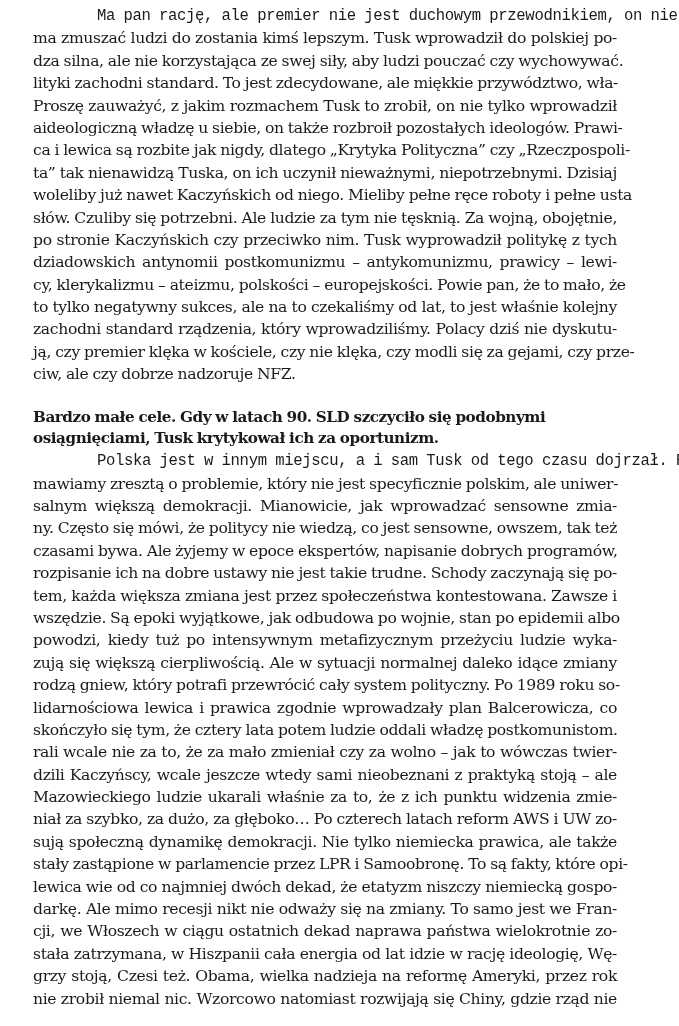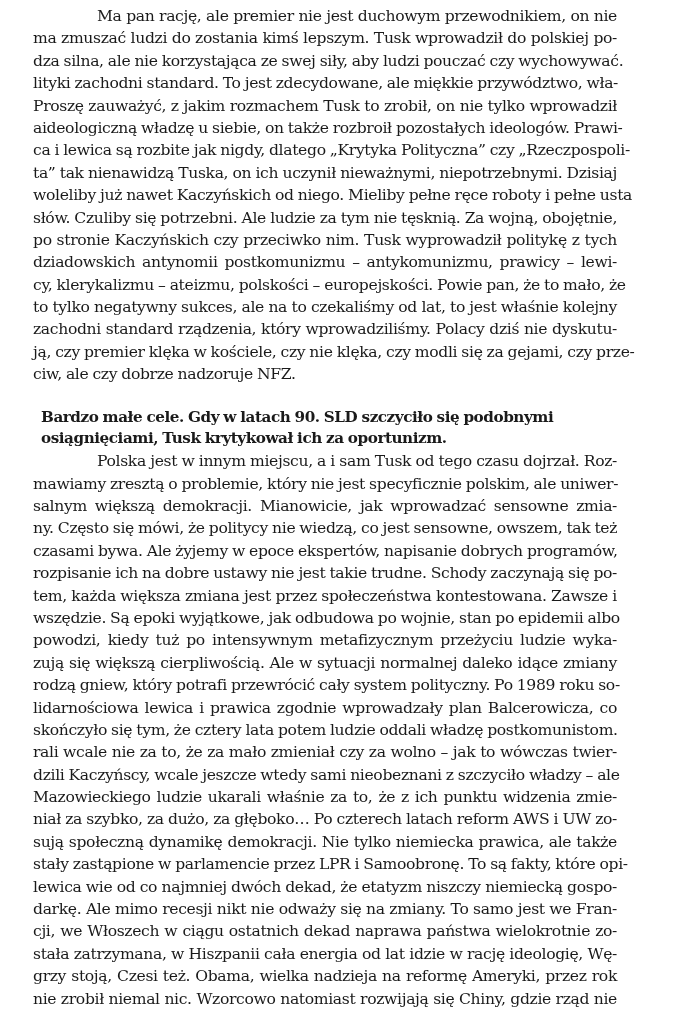--- a/index.html
+++ b/index.html
@@ -30,28 +30,28 @@
       text-align: justify;
       text-align-last: justify;
       letter-spacing: -0.35px;
       word-spacing: -0.5px;
     }
     .line.last {
       text-align-last: left;
     }
     .line.indent {
       padding-left: 64px;
+      font-family: Liberation Mono, monospace;
     }
     .para-block {
       display: block;
     }
     .question {
       margin-top: 21px;
       display: block;
-      margin-left: 8px;
     }
     .question .line {
       font-weight: bold;
       font-family: "DejaVu Serif", "Liberation Serif", serif;
       font-size: 15.2px;
       letter-spacing: -0.45px;
       word-spacing: -0.6px;
       text-align-last: left;
       height: 21.8px;
       line-height: 21.8px;
@@ -95,21 +95,21 @@
     <span class="line">czasami bywa. Ale żyjemy w epoce ekspertów, napisanie dobrych programów,</span>
     <span class="line">rozpisanie ich na dobre ustawy nie jest takie trudne. Schody zaczynają się po-</span>
     <span class="line">tem, każda większa zmiana jest przez społeczeństwa kontestowana. Zawsze i</span>
     <span class="line">wszędzie. Są epoki wyjątkowe, jak odbudowa po wojnie, stan po epidemii albo</span>
     <span class="line">powodzi, kiedy tuż po intensywnym metafizycznym przeżyciu ludzie wyka-</span>
     <span class="line">zują się większą cierpliwością. Ale w sytuacji normalnej daleko idące zmiany</span>
     <span class="line">rodzą gniew, który potrafi przewrócić cały system polityczny. Po 1989 roku so-</span>
     <span class="line">lidarnościowa lewica i prawica zgodnie wprowadzały plan Balcerowicza, co</span>
     <span class="line">skończyło się tym, że cztery lata potem ludzie oddali władzę postkomunistom.</span>
     <span class="line">rali wcale nie za to, że za mało zmieniał czy za wolno – jak to wówczas twier-</span>
-    <span class="line">dzili Kaczyńscy, wcale jeszcze wtedy sami nieobeznani z szczyciło władzy – ale</span>
+    <span class="line">dzili Kaczyńscy, wcale jeszcze wtedy sami nieobeznani z praktyką stoją – ale</span>
     <span class="line">Mazowieckiego ludzie ukarali właśnie za to, że z ich punktu widzenia zmie-</span>
     <span class="line">niał za szybko, za dużo, za głęboko… Po czterech latach reform AWS i UW zo-</span>
     <span class="line">sują społeczną dynamikę demokracji. Nie tylko niemiecka prawica, ale także</span>
     <span class="line">stały zastąpione w parlamencie przez LPR i Samoobronę. To są fakty, które opi-</span>
     <span class="line">lewica wie od co najmniej dwóch dekad, że etatyzm niszczy niemiecką gospo-</span>
     <span class="line">darkę. Ale mimo recesji nikt nie odważy się na zmiany. To samo jest we Fran-</span>
     <span class="line">cji, we Włoszech w ciągu ostatnich dekad naprawa państwa wielokrotnie zo-</span>
     <span class="line">stała zatrzymana, w Hiszpanii cała energia od lat idzie w rację ideologię, Wę-</span>
     <span class="line">grzy stoją, Czesi też. Obama, wielka nadzieja na reformę Ameryki, przez rok</span>
     <span class="line">nie zrobił niemal nic. Wzorcowo natomiast rozwijają się Chiny, gdzie rząd nie</span>

